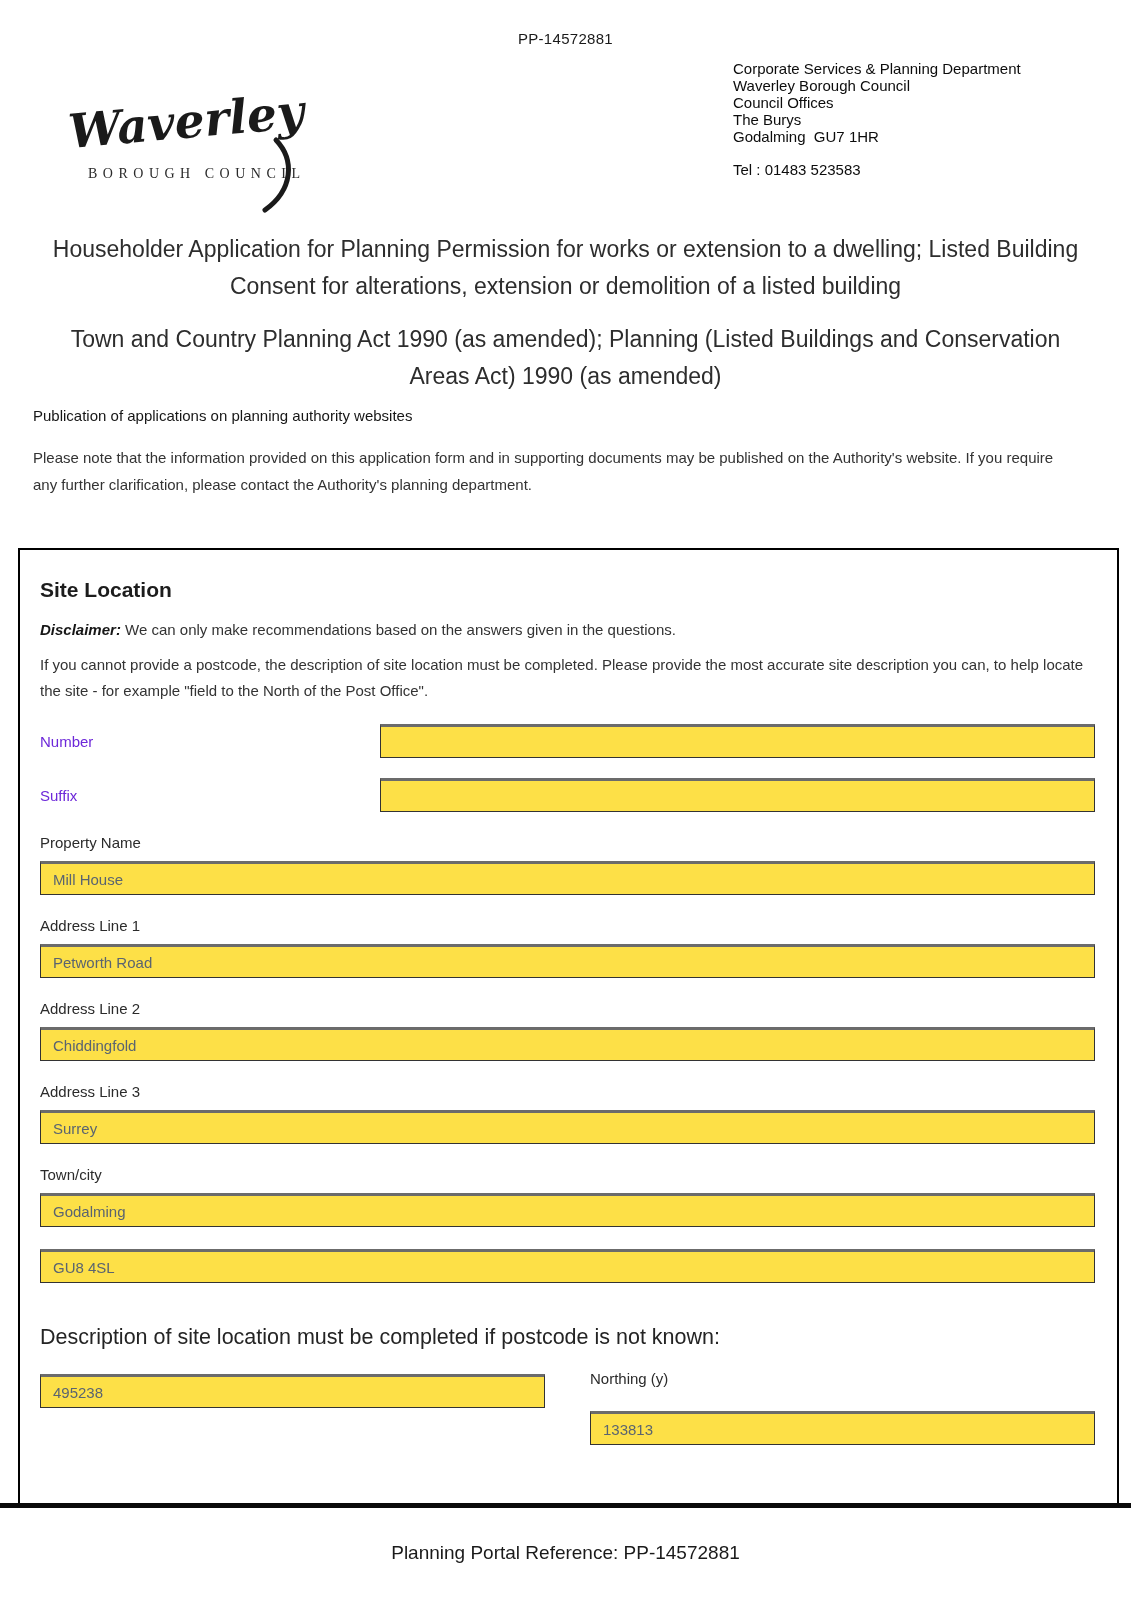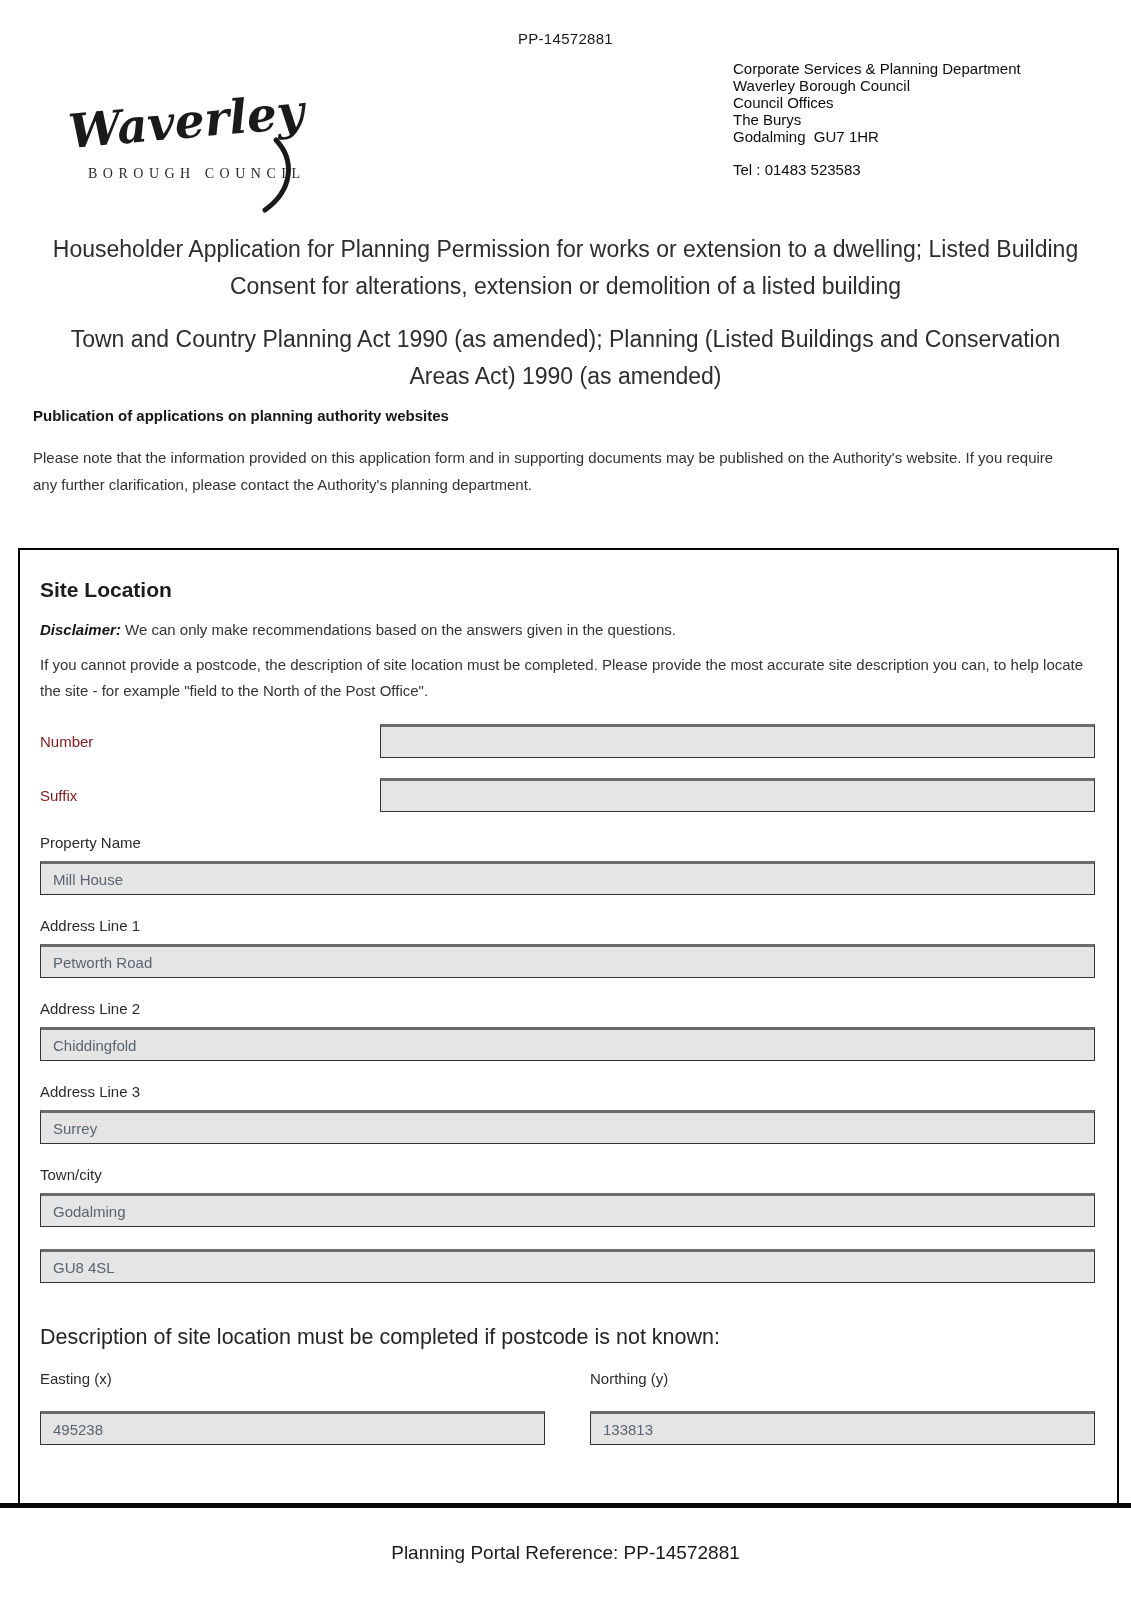--- a/index.html
+++ b/index.html
@@ -64,21 +64,21 @@
     font-size: 23px;
     font-weight: 400;
     line-height: 37px;
     color: #2d2d2d;
   }
   .pub-heading {
     position: absolute;
     top: 407px;
     left: 33px;
     font-size: 15px;
-    font-weight: bold;
+    font-weight: normal;
     color: #161616;
   }
   .pub-body {
     position: absolute;
     top: 444px;
     left: 33px;
     width: 1035px;
     font-size: 15px;
     line-height: 27px;
     color: #333333;
@@ -113,37 +113,37 @@
   }
   .inline-field {
     display: flex;
     align-items: flex-start;
     margin-top: 20px;
   }
   .inline-field .f-label {
     width: 340px;
     padding-top: 9px;
     font-size: 15px;
-    color: #7f1d1d;
+    color: #6d28d9;
   }
   .inline-field input { flex: 1; }
   .stacked-field { margin-top: 22px; }
   .stacked-field .f-label {
     display: block;
     font-size: 15px;
     color: #2b2b2b;
   }
   .stacked-field input {
     display: block;
     width: 100%;
     margin-top: 10px;
   }
   input.form-input {
     height: 34px;
-    background: #e5e5e5;
+    background: #fde047;
     border: 1px solid #333333;
     border-top: 3px solid #6b6b6b;
     border-radius: 0;
     font-family: "Liberation Sans", sans-serif;
     font-size: 15px;
     color: #5a6470;
     padding: 0 12px;
     outline: none;
   }
   .desc-heading {
@@ -260,21 +260,20 @@
     </div>
 
     <div class="stacked-field">
       <input class="form-input" type="text" value="GU8 4SL" style="">
     </div>
 
     <div class="desc-heading">Description of site location must be completed if postcode is not known:</div>
 
     <div class="coord-row">
       <div class="coord-col">
-        <span class="f-label">Easting (x)</span>
         <input class="form-input" type="text" value="495238" style="">
       </div>
       <div class="coord-col">
         <span class="f-label">Northing (y)</span>
         <input class="form-input" type="text" value="133813" style="">
       </div>
     </div>
   </div>
 
   <div class="page-cut-line"></div>

